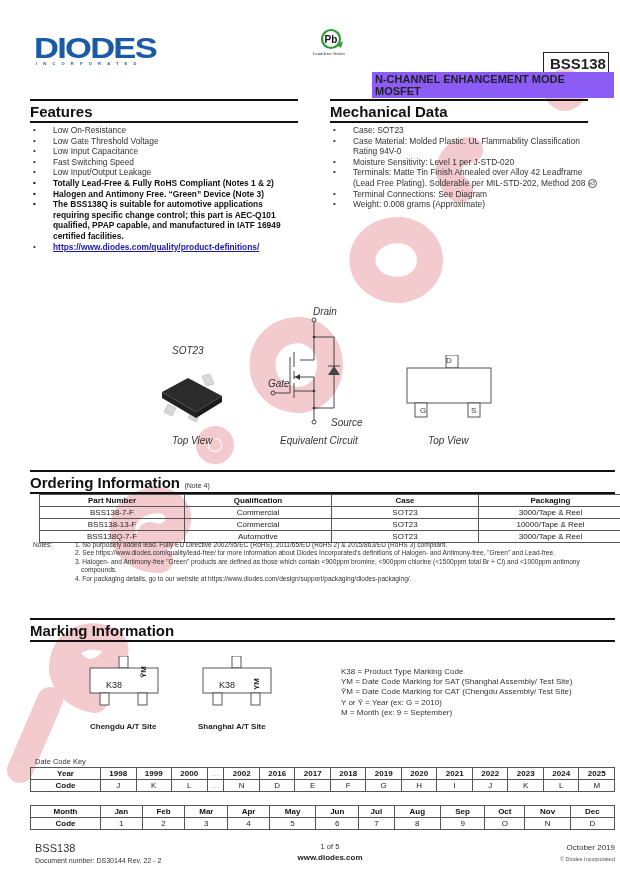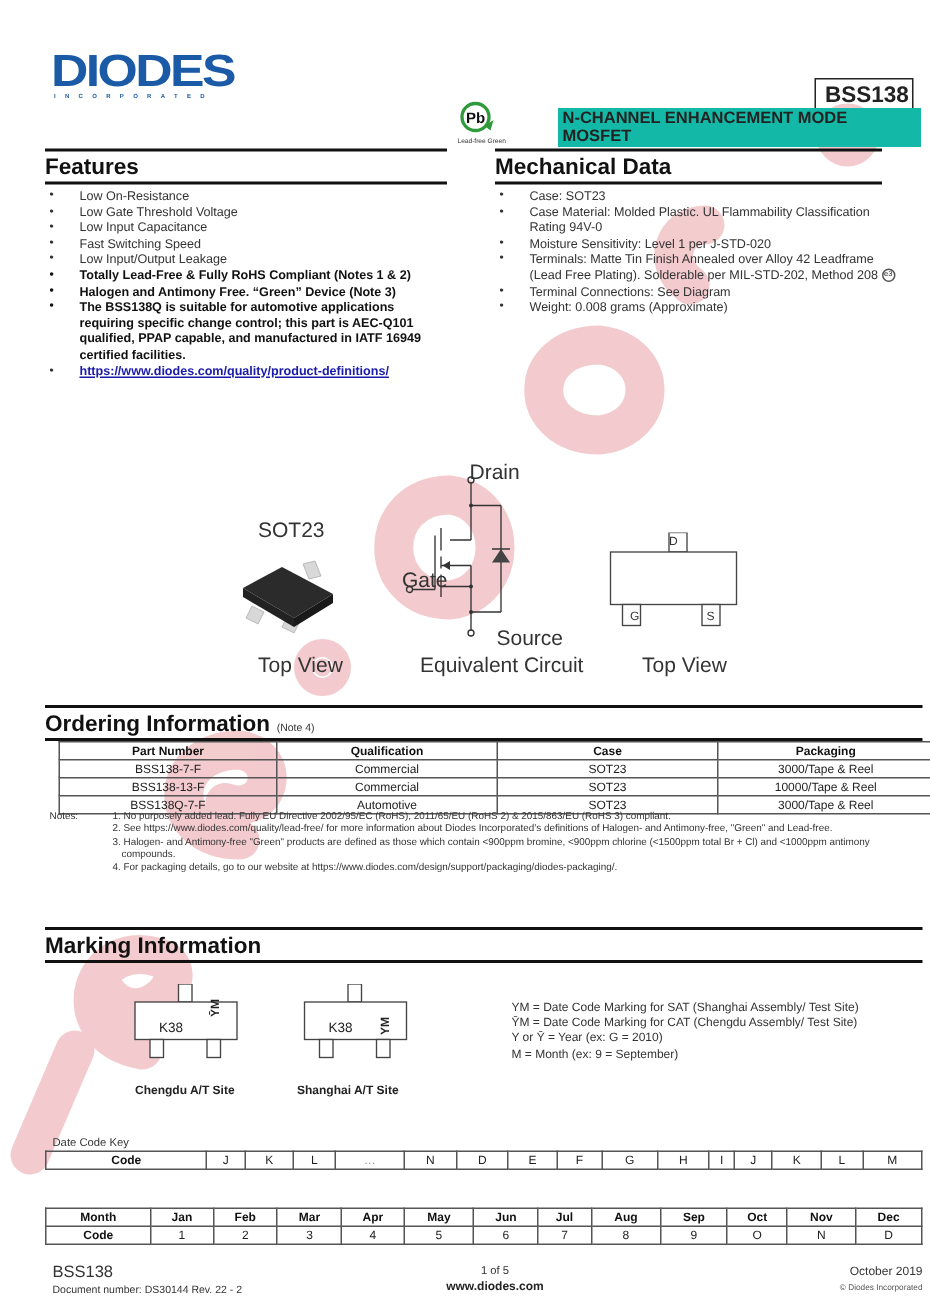--- a/index.html
+++ b/index.html
@@ -5,30 +5,30 @@
   html, body { margin:0; padding:0; }
   body { width:620px; height:877px; background:#ffffff; position:relative; overflow:hidden;
          font-family:"Liberation Sans", sans-serif; color:#222; }
   .abs { position:absolute; }
   .wm { position:absolute; left:0; top:0; width:620px; height:877px; pointer-events:none; z-index:0; }
   .content { position:absolute; left:0; top:0; width:620px; height:877px; z-index:1; }
   .logo-text { font-family:"Liberation Sans", sans-serif; font-weight:900; color:#1b5aa6; font-size:30px;
                letter-spacing:-1.5px; transform:scaleX(1.15); transform-origin:left; line-height:30px; }
   .logo-sub { font-size:4px; letter-spacing:6.2px; color:#1b5aa6; font-weight:bold; }
   .partbox { border:1.5px solid #222; font-weight:bold; font-size:15px; padding:2px 6px; text-align:center; }
-  .subtitle-bar { background:#14b8a6; font-weight:bold; font-size:11px; color:#222; padding:1px 3px; }
+  .subtitle-bar { background:#8b5cf6; font-weight:bold; font-size:11px; color:#222; padding:1px 3px; }
   .sec-title { font-weight:bold; font-size:15px; color:#111; }
   .hr-thick { height:2px; background:#111; }
   .hr-thin { height:1.5px; background:#111; }
   ul.bullets { list-style:none; margin:0; padding:0; font-size:8.4px; line-height:10.6px; }
   ul.bullets li { position:relative; padding-left:23px; }
   ul.bullets li::before { content:"\2022"; position:absolute; left:3px; top:0; font-size:8px; }
   .bold { font-weight:bold; color:#111; }
   .link { color:#1a1aa8; text-decoration:underline; font-weight:bold; }
-  .label { font-size:14px; color:#333; }
+  .label { font-size:10px; color:#333;font-style:italic; }
   table.grid { border-collapse:collapse; font-size:8px; }
   table.grid td, table.grid th { border:1px solid #555; text-align:center; padding:0; height:11px; line-height:11px; }
   table.grid th { font-weight:bold; color:#111; }
   .notes { font-size:6.6px; line-height:8.4px; color:#333; }
   .footer-left { font-size:11px; color:#333; }
   .small6 { font-size:6.6px; color:#333; }
 </style>
 </head>
 <body>
 
@@ -45,21 +45,21 @@
   </g>
 </svg>
 
 <div class="content">
 
   <div class="abs" style="left:34px;top:33px;">
     <div class="logo-text">DIODES</div>
     <div class="logo-sub" style="margin-top:-2px;margin-left:2px;">INCORPORATED</div>
   </div>
 
-  <div class="abs" style="left:305px;top:28px;width:40px;text-align:left;margin-top:39px;">
+  <div class="abs" style="left:305px;top:28px;width:40px;text-align:right;">
     <svg width="26" height="22" viewBox="0 0 26 22">
       <circle cx="12" cy="11" r="9" fill="none" stroke="#2e9a3a" stroke-width="2.2"></circle>
       <text x="12" y="15" font-size="10" text-anchor="middle" font-family="Liberation Sans, sans-serif" fill="#111" font-weight="bold">Pb</text>
       <path d="M 18 17 L 24 13 L 22 20 Z" fill="#2e9a3a"></path>
     </svg>
     <div style="font-size:4.4px;color:#333;margin-top:-3px;">Lead-free Green</div>
   </div>
 
   <div class="abs partbox" style="left:543px;top:52px;width:52px;">BSS138</div>
   <div class="abs subtitle-bar" style="left:372px;top:72px;width:236px;">N-CHANNEL ENHANCEMENT MODE MOSFET</div>
@@ -218,29 +218,48 @@
       <rect x="2" y="12" width="68" height="25"></rect>
       <rect x="12" y="37" width="9" height="12"></rect>
       <rect x="50" y="37" width="9" height="12"></rect>
     </g>
   </svg>
   <div class="abs" style="left:219px;top:680px;font-size:9px;color:#222;">K38</div>
   <div class="abs" style="left:252px;top:690px;font-size:8px;color:#222;font-weight:bold;transform:rotate(-90deg);transform-origin:left top;">YM</div>
   <div class="abs" style="left:198px;top:722px;font-size:8px;font-weight:bold;color:#222;">Shanghai A/T Site</div>
 
   <div class="abs" style="left:341px;top:667px;font-size:8px;line-height:10.2px;color:#333;">
+    <div>K38 = Product Type Marking Code</div>
     <div>YM = Date Code Marking for SAT (Shanghai Assembly/ Test Site)</div>
     <div>ȲM = Date Code Marking for CAT (Chengdu Assembly/ Test Site)</div>
     <div>Y or Ȳ = Year (ex: G = 2010)</div>
     <div>M = Month (ex: 9 = September)</div>
   </div>
 
   <div class="abs" style="left:35px;top:757px;font-size:7.5px;color:#333;">Date Code Key</div>
   <table class="grid abs" style="left:30px;top:767px;width:585px;border:1.5px solid #555;">
     <tbody>
+        <tr>
+      <th style="width:69px;">Year</th>
+      <th>1998</th>
+      <th>1999</th>
+      <th>2000</th>
+      <th style="color:#999;font-weight:normal;">…</th>
+      <th>2002</th>
+      <th>2016</th>
+      <th>2017</th>
+      <th>2018</th>
+      <th>2019</th>
+      <th>2020</th>
+      <th>2021</th>
+      <th>2022</th>
+      <th>2023</th>
+      <th>2024</th>
+      <th>2025</th>
+    </tr>
     <tr>
       <th>Code</th>
       <td>J</td>
       <td>K</td>
       <td>L</td>
       <td style="color:#999;">…</td>
       <td>N</td>
       <td>D</td>
       <td>E</td>
       <td>F</td>

